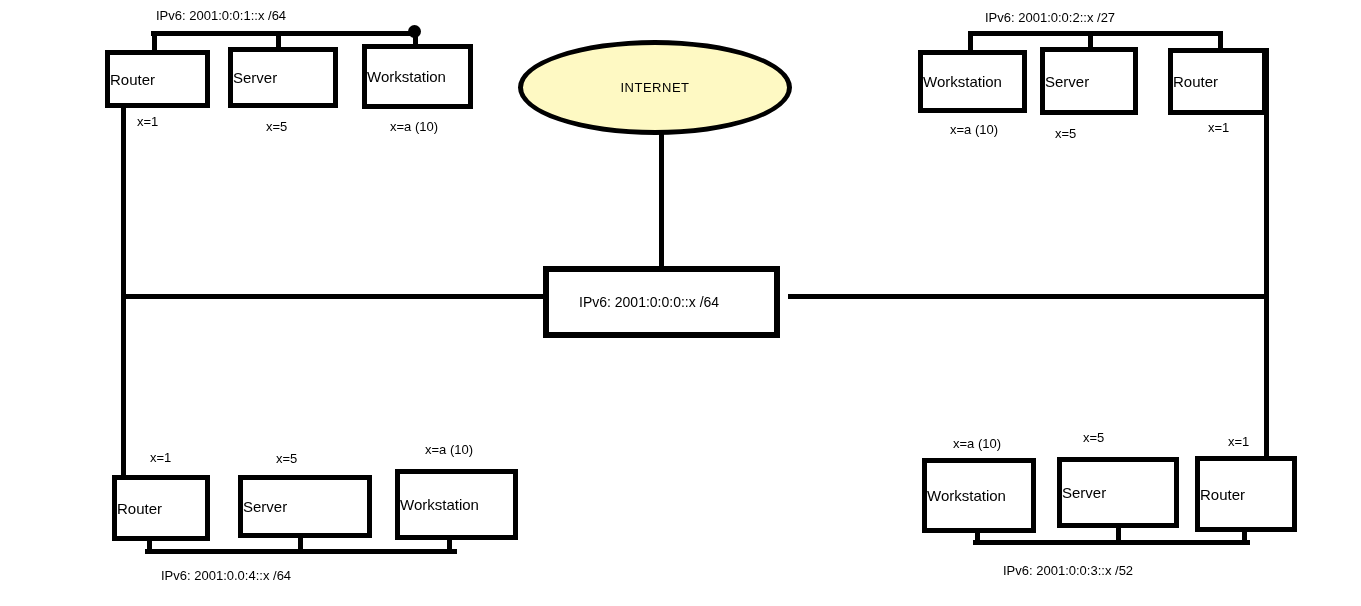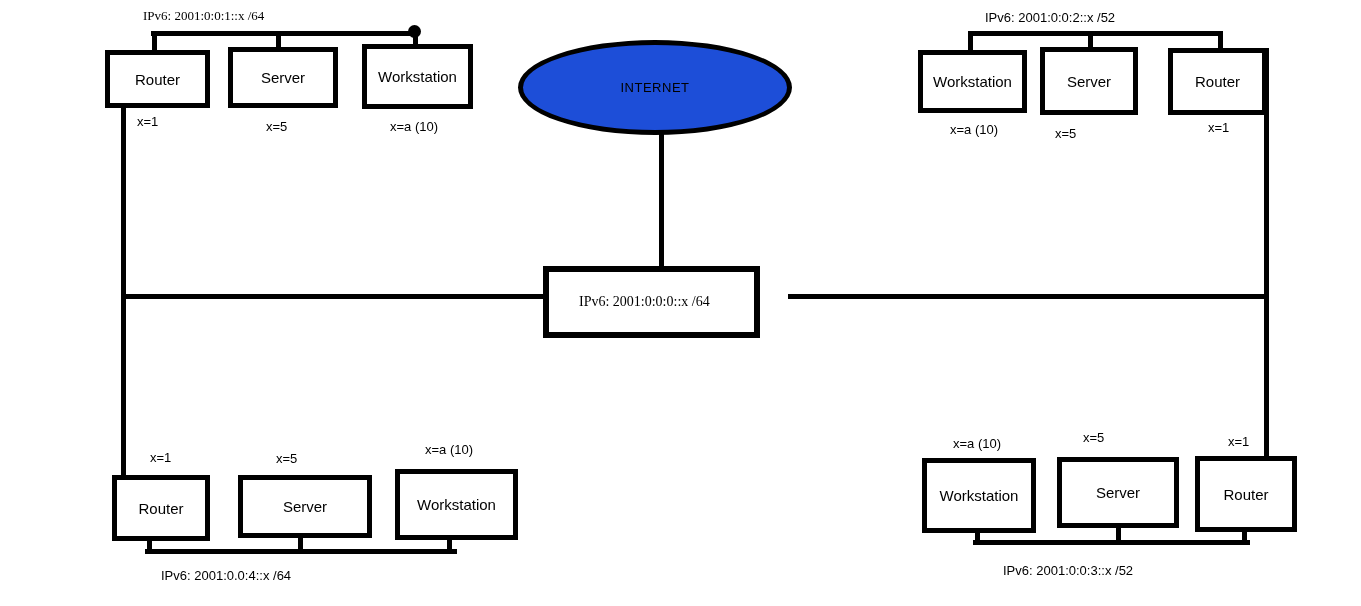--- a/index.html
+++ b/index.html
@@ -11,28 +11,28 @@
     color:#000000;
     overflow:hidden;
   }
   .line{position:absolute;background:#000000;}
   .dot{position:absolute;background:#000000;border-radius:50%;}
   .box{
     position:absolute;
     border:5px solid #000000;
     background:#ffffff;
     box-sizing:border-box;
-    display:flex;align-items:center;justify-content:center;
+    display:flex;align-items:center;
   }
   .node-label{font-size:15px;white-space:nowrap;}
   .ellipse{
     position:absolute;
     border:5px solid #000000;
     border-radius:50%;
-    background:#1d4ed8;
+    background:#fef9c3;
     box-sizing:border-box;
     display:flex;align-items:center;justify-content:center;
   }
   .net-label{position:absolute;font-size:13px;white-space:nowrap;}
   .addr-label{position:absolute;font-size:13px;white-space:nowrap;}
   .backbone{
     position:absolute;
     border:6px solid #000000;
     background:#ffffff;
     box-sizing:border-box;
@@ -48,46 +48,46 @@
 <div id="canvas">
 
   <div class="line" style="left:659px;top:133px;width:5px;height:136px;"></div>
   <div class="ellipse" style="left:518px;top:40px;width:274px;height:95px;">
     <span class="internet-text">INTERNET</span>
   </div>
   <div class="line" style="left:121px;top:294px;width:424px;height:5px;"></div>
   <div class="line" style="left:788px;top:294px;width:481px;height:5px;"></div>
   <div class="line" style="left:121px;top:104px;width:5px;height:375px;"></div>
   <div class="line" style="left:1264px;top:48px;width:5px;height:410px;"></div>
-  <div class="backbone" style="left:543px;top:266px;width:217px;height:72px;font-family:Liberation Serif, serif;">
+  <div class="backbone" style="left:543px;top:266px;width:237px;height:72px;">
     <span>IPv6: 2001:0:0:0::x /64</span>
   </div>
 
-  <span class="net-label" style="left:143px;top:8px;font-family:Liberation Serif, serif;">IPv6: 2001:0:0:1::x /64</span>
+  <span class="net-label" style="left:156px;top:8px;">IPv6: 2001:0:0:1::x /64</span>
   <div class="line" style="left:151px;top:31px;width:268px;height:5px;"></div>
   <div class="line" style="left:152px;top:31px;width:5px;height:21px;"></div>
   <div class="line" style="left:276px;top:31px;width:5px;height:18px;"></div>
   <div class="line" style="left:413px;top:31px;width:5px;height:15px;"></div>
   <div class="dot" style="left:408px;top:25px;width:13px;height:13px;"></div>
 
   <div class="box" style="left:105px;top:50px;width:105px;height:58px;">
     <span class="node-label">Router</span>
   </div>
   <div class="box" style="left:228px;top:47px;width:110px;height:61px;">
     <span class="node-label">Server</span>
   </div>
   <div class="box" style="left:362px;top:44px;width:111px;height:65px;">
     <span class="node-label">Workstation</span>
   </div>
 
   <span class="addr-label" style="left:137px;top:114px;">x=1</span>
   <span class="addr-label" style="left:266px;top:119px;">x=5</span>
   <span class="addr-label" style="left:390px;top:119px;">x=a (10)</span>
 
-  <span class="net-label" style="left:985px;top:10px;">IPv6: 2001:0:0:2::x /52</span>
+  <span class="net-label" style="left:985px;top:10px;">IPv6: 2001:0:0:2::x /27</span>
   <div class="line" style="left:968px;top:31px;width:255px;height:5px;"></div>
   <div class="line" style="left:968px;top:31px;width:5px;height:20px;"></div>
   <div class="line" style="left:1088px;top:31px;width:5px;height:17px;"></div>
   <div class="line" style="left:1218px;top:31px;width:5px;height:18px;"></div>
 
   <div class="box" style="left:918px;top:50px;width:109px;height:63px;">
     <span class="node-label">Workstation</span>
   </div>
   <div class="box" style="left:1040px;top:47px;width:98px;height:68px;">
     <span class="node-label">Server</span>

